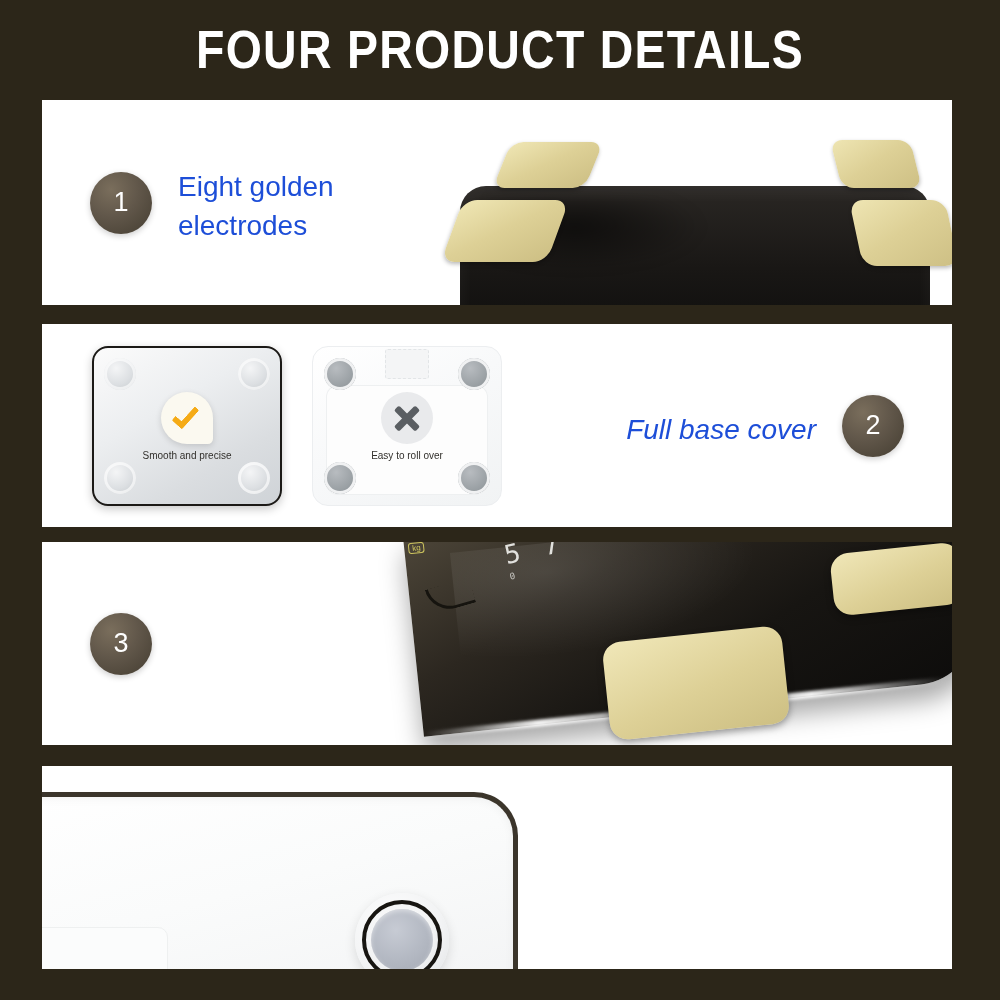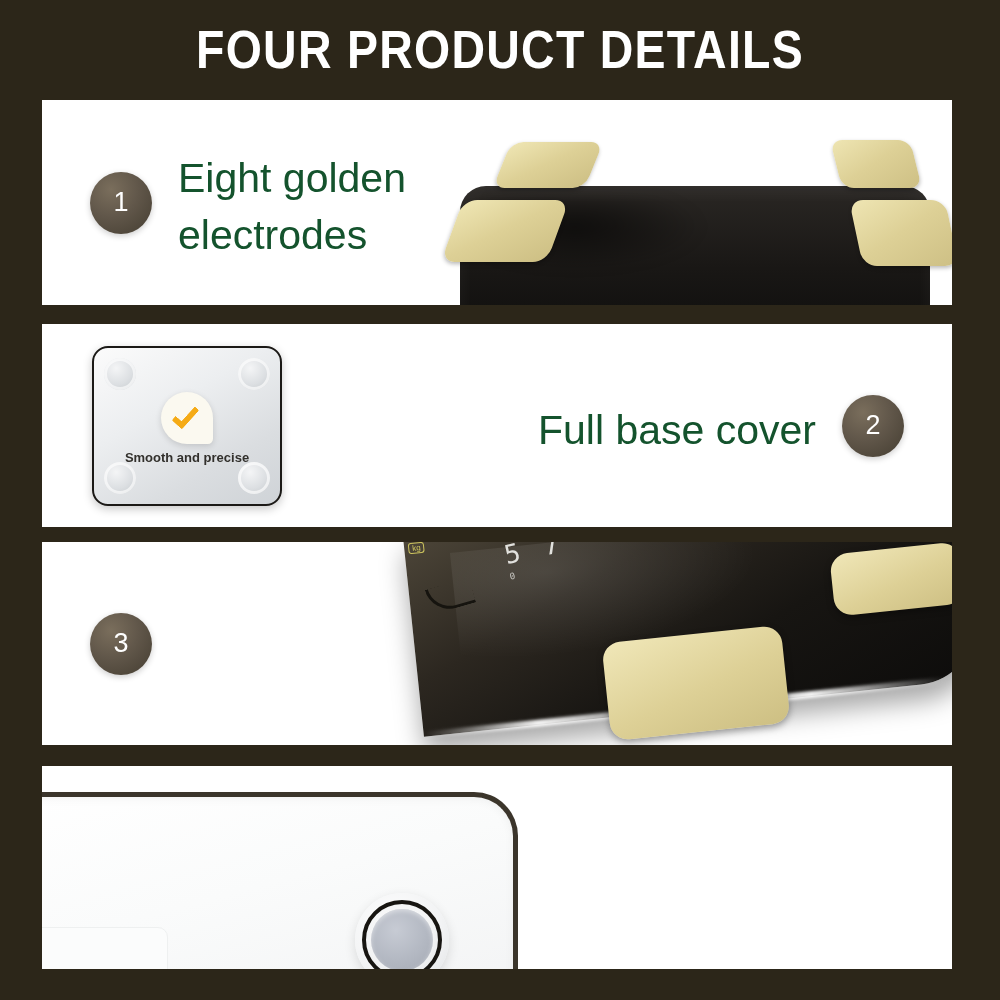--- a/index.html
+++ b/index.html
@@ -44,25 +44,25 @@
 
   .badge {
     flex:0 0 auto;
     width:62px; height:62px; border-radius:50%;
     background:radial-gradient(circle at 34% 28%, #7a6e5c 0%, #61574a 45%, #443d31 100%);
     color:#ffffff; font-size:27px; font-weight:500;
     display:flex; align-items:center; justify-content:center;
     box-shadow:0 2px 6px rgba(0,0,0,0.2);
   }
   .cap-text {
-    font-size:41px; line-height:1.38; color:#14532d;
+    font-size:28px; line-height:1.38; color:#1d4ed8;
     font-weight:500; white-space:pre-line;margin-top:9px;
   }
   .caption.left .cap-text  { text-align:left; }
-  .caption.right .cap-text { text-align:center; }
+  .caption.right .cap-text { text-align:center;font-style:italic; }
 
   
   .p1-art { position:absolute; right:0; top:0; width:520px; height:100%; }
   .p1-scale {
     position:absolute; left:28px; top:86px; width:470px; height:150px;
     background:linear-gradient(180deg,#2a2724 0%,#191715 55%,#0f0e0d 100%);
     border-radius:26px 26px 10px 10px;
     box-shadow:inset 0 6px 18px rgba(255,255,255,0.05);
   }
   .p1-scale::after{
@@ -141,21 +141,21 @@
   .xmark { position:relative; width:30px; height:30px; }
   .xmark span {
     position:absolute; left:0; top:12px; width:30px; height:7px;
     background:#5a5e62; border-radius:2px;
   }
   .xmark span:first-child { transform:rotate(45deg); }
   .xmark span:last-child  { transform:rotate(-45deg); }
 
   .base-label {
     position:absolute; left:0; right:0; top:104px; text-align:center;
-    font-size:13px; font-weight:bold; color:#32302c;
+    font-size:10px; font-weight:normal; color:#32302c;
   }
   .b-port {
     position:absolute; left:50%; transform:translateX(-50%); top:2px;
     width:44px; height:30px; background:#f4f5f6;
     border:1px dashed #e2e5e7; border-radius:3px;
   }
 
   
   .p3-art { position:absolute; right:0; top:0; width:520px; height:100%; }
   .p3-glass {
@@ -274,20 +274,38 @@
           <div class="foot f-bl"></div>
           <div class="foot f-br"></div>
           <div class="badge-icon">
             <div class="bubble">
                 <div class="check"></div>
               </div>
           </div>
           <div class="base-label">Smooth and precise</div>
         </div>
 
+        <div class="base base-b">
+          <div class="base-body">
+            <div class="b-port"></div>
+          </div>
+          <div class="foot f-tl"></div>
+          <div class="foot f-tr"></div>
+          <div class="foot f-bl"></div>
+          <div class="foot f-br"></div>
+          <div class="badge-icon">
+            <div class="xcirc">
+                <div class="xmark">
+                  <span></span>
+                  <span></span>
+                </div>
+              </div>
+          </div>
+          <div class="base-label">Easy to roll over</div>
+        </div>
 
       </div>
 
       <div class="caption right">
         <div class="cap-text">Full base cover</div>
         <div class="badge">2</div>
       </div>
 
     </div>
   </div>

